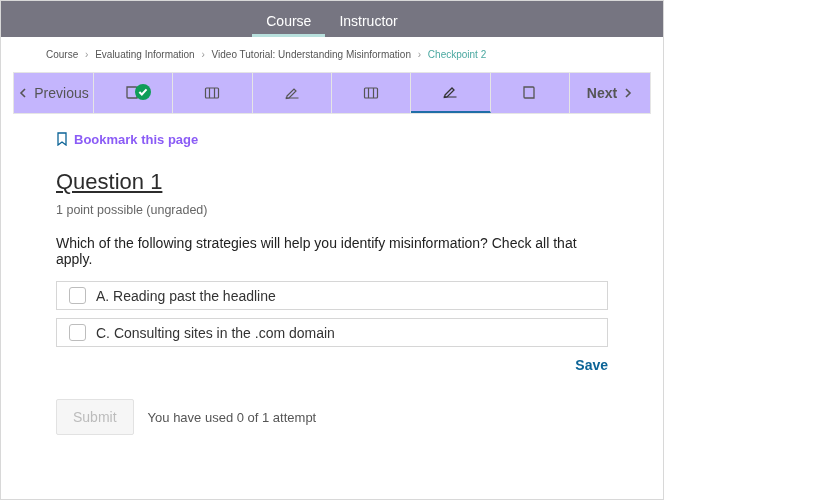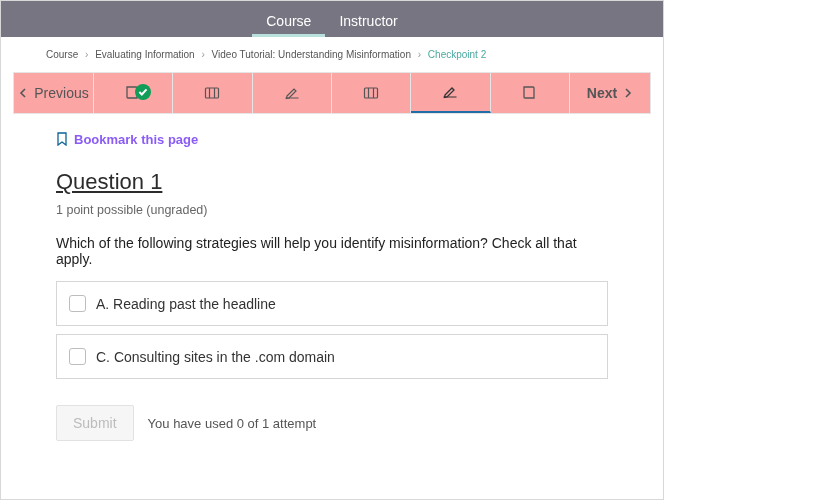--- a/index.html
+++ b/index.html
@@ -12,39 +12,39 @@
     .topnav a.active { border-bottom: 3px solid #b8e0dd; padding-bottom: 5px; }
     
     
     .breadcrumb { padding: 12px 18px; font-size: 10px; color: #555; margin-left: 27px; }
     .breadcrumb a { color: #555; text-decoration: none; }
     .breadcrumb .sep { color: #999; margin: 0 4px; }
     .breadcrumb .current { color: #4aa8a0; }
     
     
     .seqnav { display: flex; margin: 0 12px; border: 1px solid #e5e5e5; }
-    .seqnav button { flex: 0 0 auto; background: #fca5a5; border: none; border-right: 1px solid #e5e5e5; height: 40px; display: flex; align-items: center; justify-content: center; cursor: pointer; color: #555; font-size: 14px; }
+    .seqnav button { flex: 0 0 auto; background: #c4b5fd; border: none; border-right: 1px solid #e5e5e5; height: 40px; display: flex; align-items: center; justify-content: center; cursor: pointer; color: #555; font-size: 14px; }
     .seqnav button:last-child { border-right: none; font-weight: bold; }
     .seqnav .navbtn { width: 80px; gap: 6px; }
     .seqnav .navbtn svg { width: 10px; height: 10px; }
     .seqnav .unit { flex: 1 1 0; position: relative; }
     .seqnav .unit svg { width: 16px; height: 16px; }
     .seqnav .unit.active { border-bottom: 2px solid #1f6ea7; }
     .seqnav .check-badge { position: absolute; top: 11px; left: 50%; margin-left: 2px; }
     
     
     .content { padding: 18px 55px 16px; }
     .bookmark { color: #8b5cf6; font-size: 13px; font-weight: 600; display: flex; align-items: flex-start; gap: 6px; cursor: pointer; }
     .bookmark svg { width: 12px; height: 14px; }
     
     h2.qtitle { font-size: 22px; font-weight: 500; color: #2c2c2c; margin-top: 22px; text-decoration: underline; }
     .points { font-size: 12.5px; color: #666; margin-top: 8px; }
     .prompt { font-size: 14px; color: #222; margin-top: 18px; margin-bottom: 14px; }
     
-    .choice { border: 1px solid #d6d6d6; padding: 13px 12px; margin-bottom: 8px; display: flex; align-items: center; gap: 10px; font-size: 14px; cursor: pointer; }
+    .choice { border: 1px solid #d6d6d6; padding: 5px 12px; margin-bottom: 8px; display: flex; align-items: center; gap: 10px; font-size: 14px; cursor: pointer; }
     .choice input[type=checkbox] { appearance: none; width: 17px; height: 17px; border: 1.5px solid #bdbdbd; border-radius: 3px; cursor: pointer; flex-shrink: 0; }
     
     .bottom-row { display: flex; justify-content: flex-end; margin-top: 10px; }
     .save-link { color: #0b6396; font-weight: 600; font-size: 14px; cursor: pointer; }
     
     .submit-row { display: flex; align-items: center; gap: 14px; margin-top: 26px; }
     .submit-btn { background: #f6f6f6; border: 1px solid #e2e2e2; color: #bcbcbc; padding: 9px 16px; font-size: 14px; cursor: not-allowed; border-radius: 2px; }
     .attempts { font-size: 13px; color: #555; }
   </style>
 </head>
@@ -143,19 +143,22 @@
 
     <label class="choice">
       <input type="checkbox" style="">
       <span>A. Reading past the headline</span>
     </label>
     <label class="choice">
       <input type="checkbox" style="">
       <span>C. Consulting sites in the .com domain</span>
     </label>
 
+    <div class="bottom-row">
+      <span class="save-link">Save</span>
+    </div>
 
     <div class="submit-row">
       <button class="submit-btn" disabled="">Submit</button>
       <span class="attempts">You have used 0 of 1 attempt</span>
     </div>
   </div>
 </div>
 
 </body></html>

